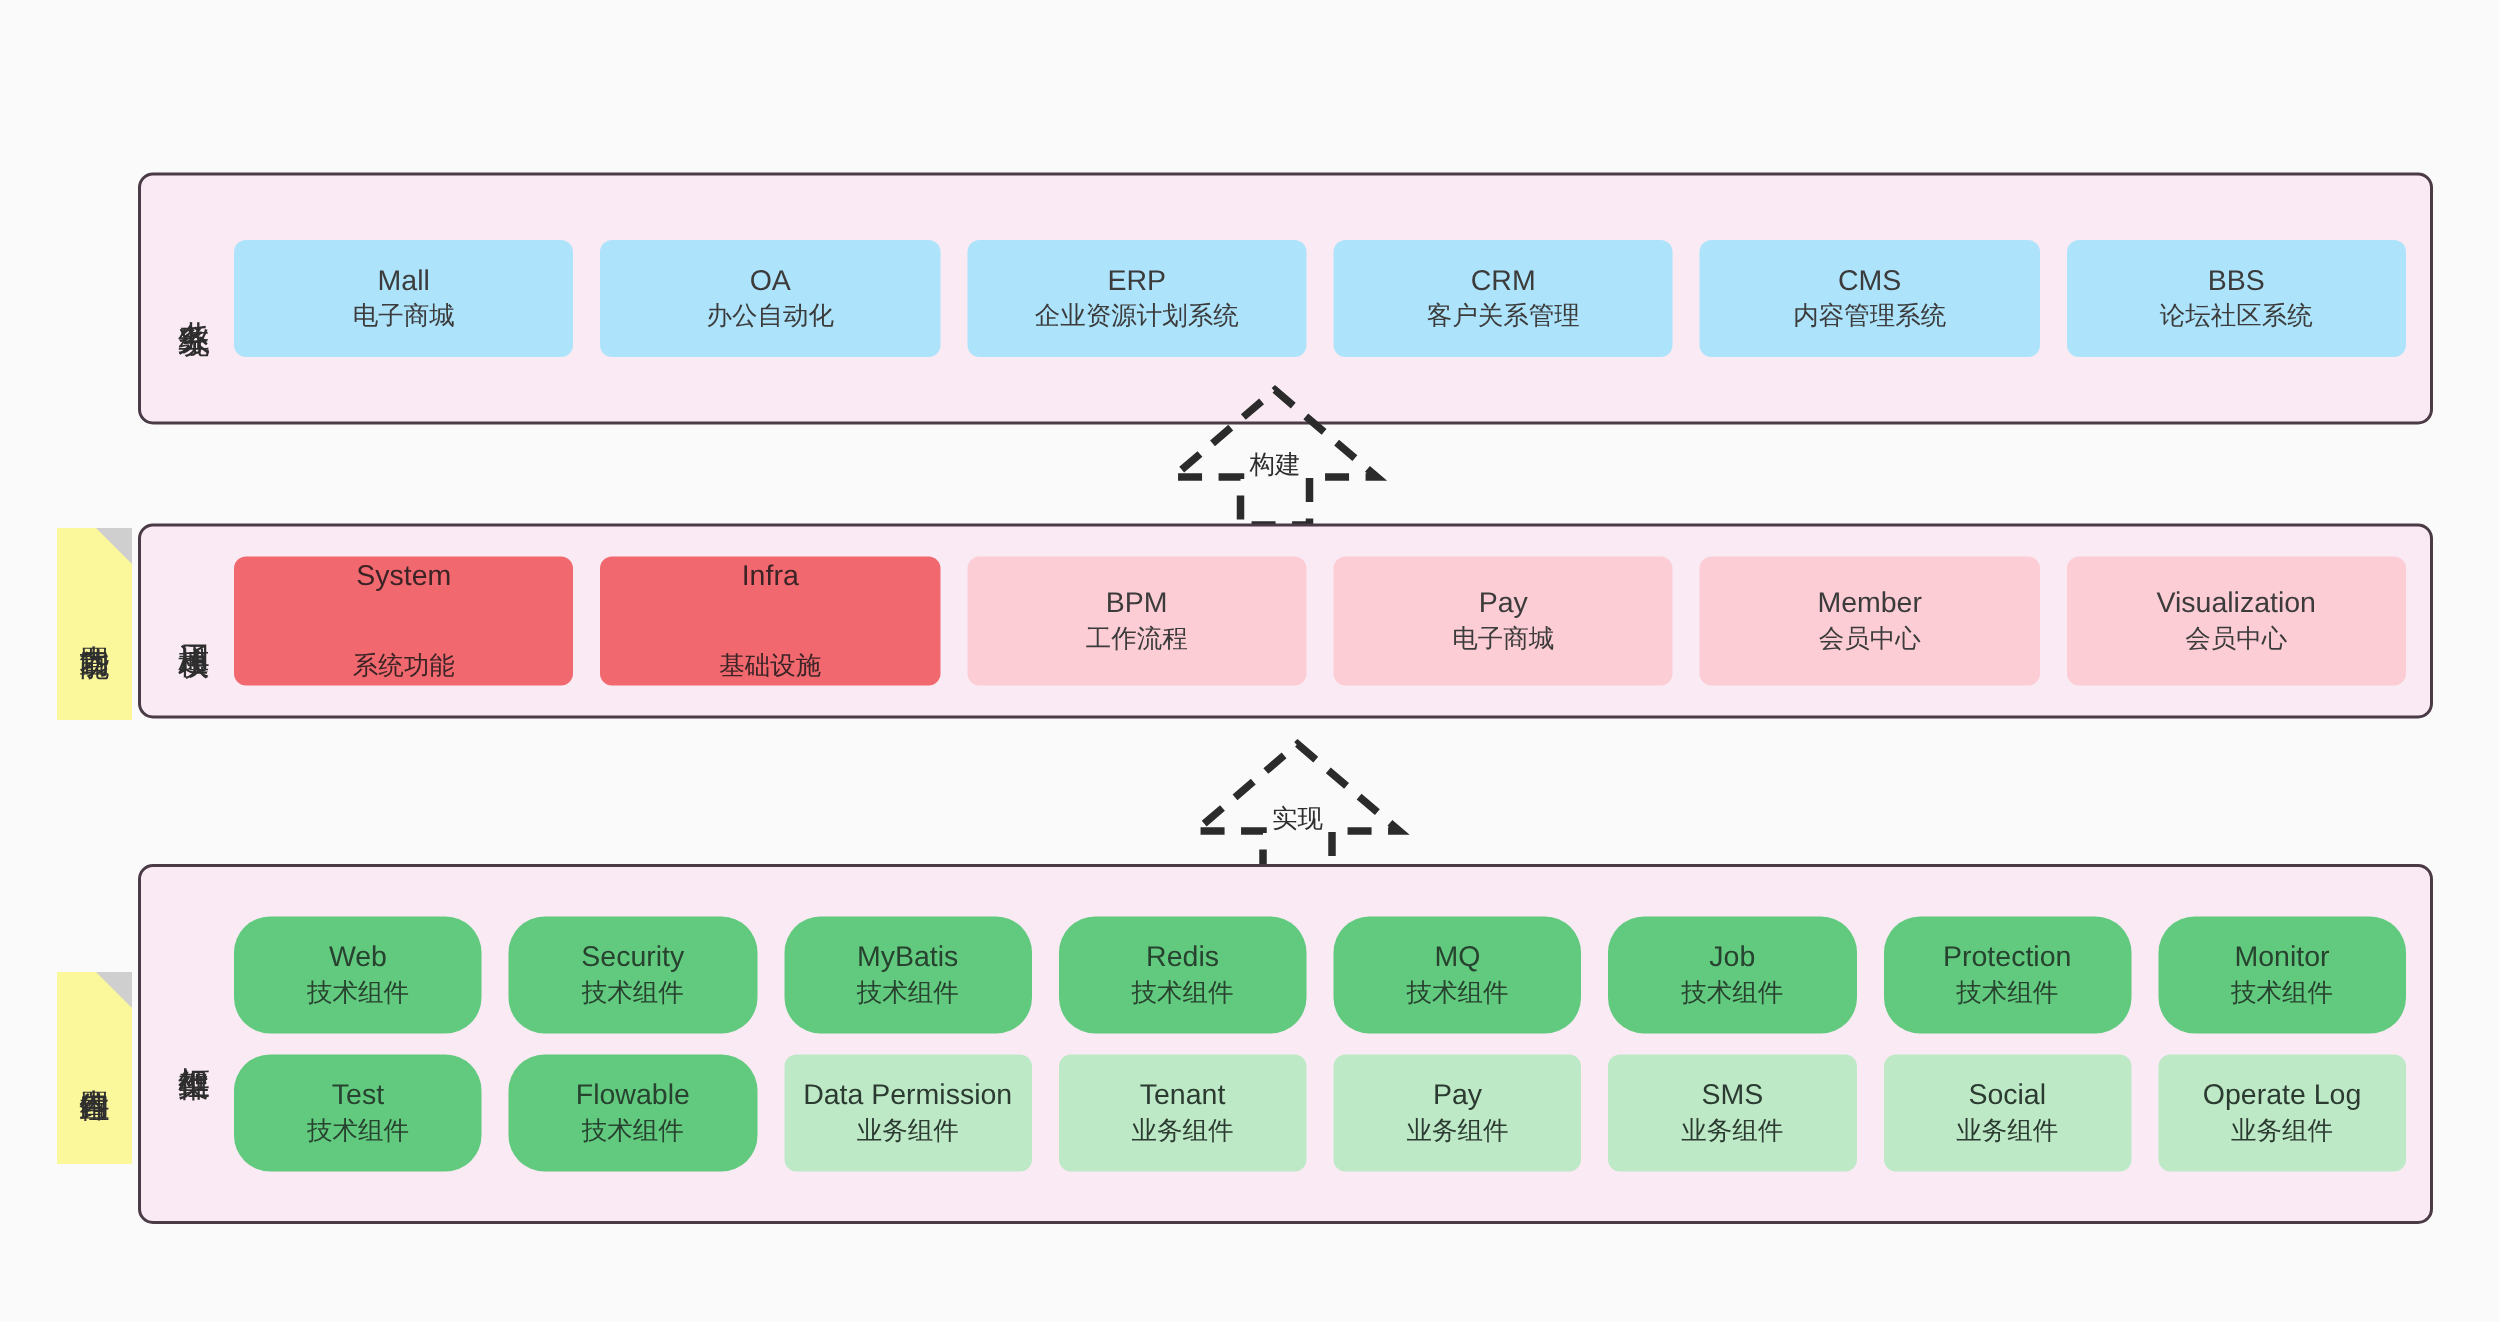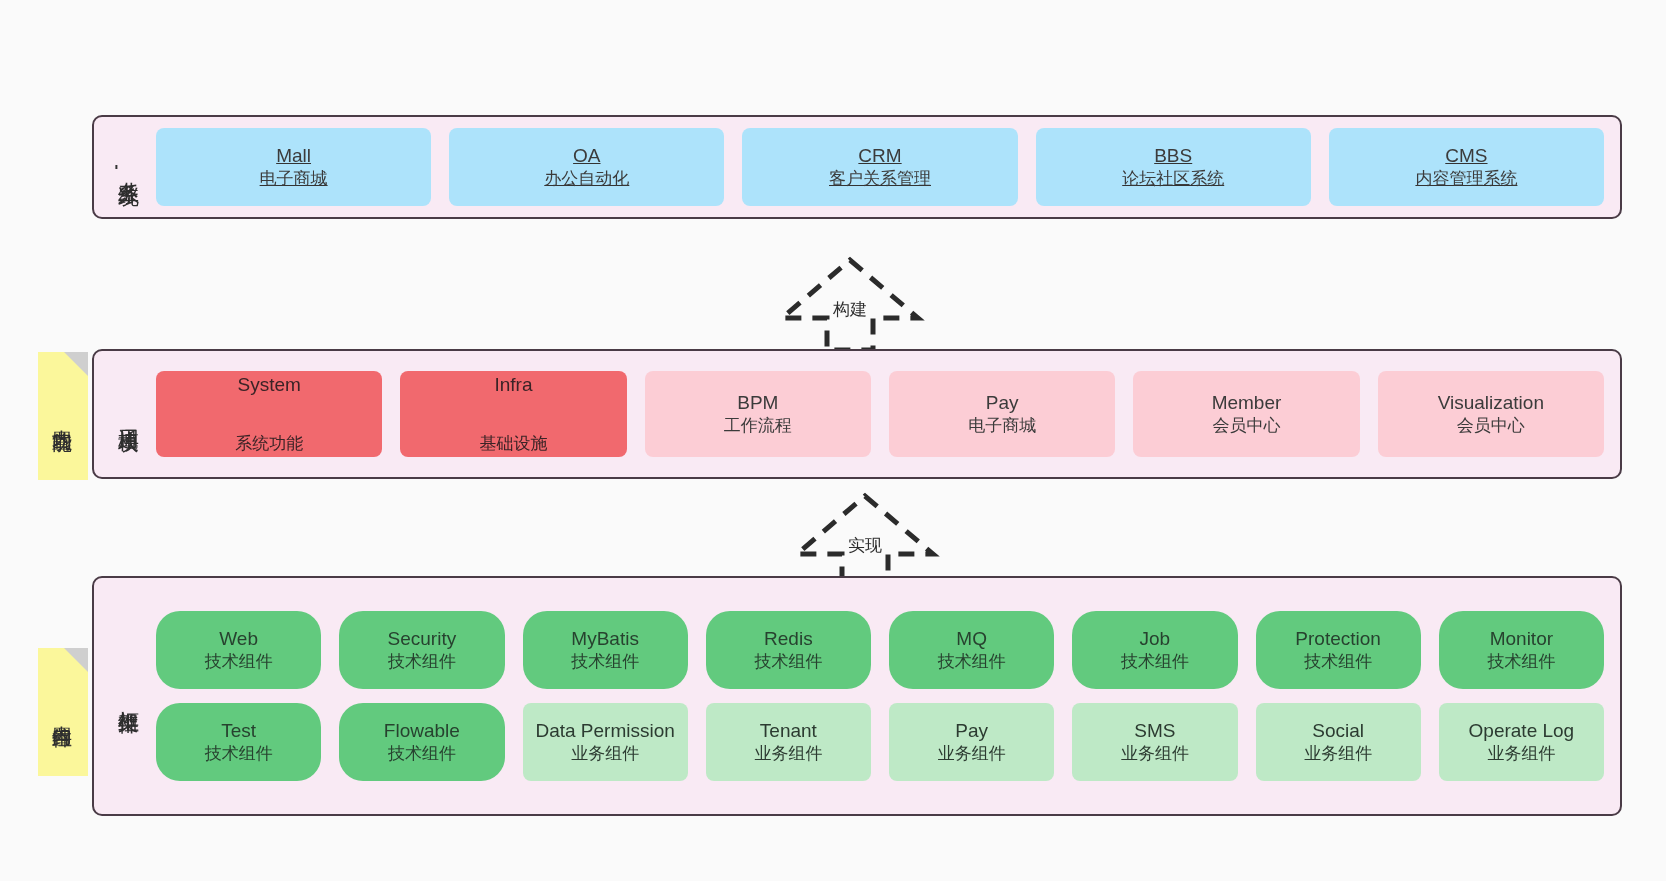--- a/index.html
+++ b/index.html
@@ -117,43 +117,47 @@
     color:#2e2e2e;
     background:transparent;
     pointer-events:none;
   }
 </style>
 </head>
 <body>
 
 <div class="canvas">
 
-  <div class="layer" style="left:92px;top:115px;width:1530px;height:104px;text-decoration:underline;">
+  <div class="layer" style="left:92px;top:115px;width:1530px;height:168px;">
     <div class="layer-title">业务系统</div>
     <div class="layer-body">
       <div class="row">
         <div class="card blue">
           <div class="t">Mall</div>
           <div class="s">电子商城</div>
         </div>
         <div class="card blue">
           <div class="t">OA</div>
           <div class="s">办公自动化</div>
         </div>
         <div class="card blue">
+          <div class="t">ERP</div>
+          <div class="s">企业资源计划系统</div>
+        </div>
+        <div class="card blue">
           <div class="t">CRM</div>
           <div class="s">客户关系管理</div>
         </div>
         <div class="card blue">
+          <div class="t">CMS</div>
+          <div class="s">内容管理系统</div>
+        </div>
+        <div class="card blue">
           <div class="t">BBS</div>
           <div class="s">论坛社区系统</div>
-        </div>
-        <div class="card blue">
-          <div class="t">CMS</div>
-          <div class="s">内容管理系统</div>
         </div>
       </div>
     </div>
   </div>
 
   <div class="arrow" style="left:775px;top:252px;">
     <svg viewBox="0 0 150 100" xmlns="http://www.w3.org/2000/svg">
       <path d="M 75 8 L 143 66 L 98 66 L 98 98 L 52 98 L 52 66 L 7 66 Z" fill="none" stroke="#2b2b2b" stroke-width="5" stroke-dasharray="16 11" stroke-linejoin="miter"></path>
     </svg>
     <div class="lbl">构建</div>

